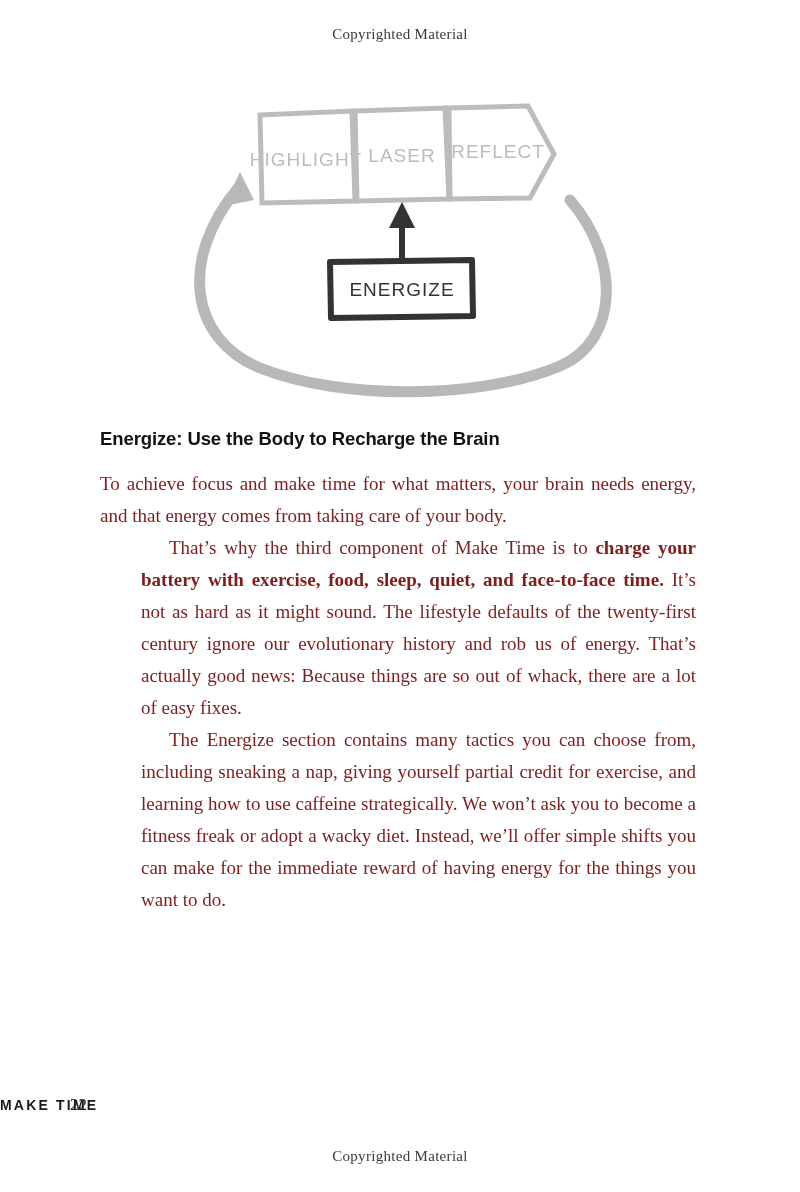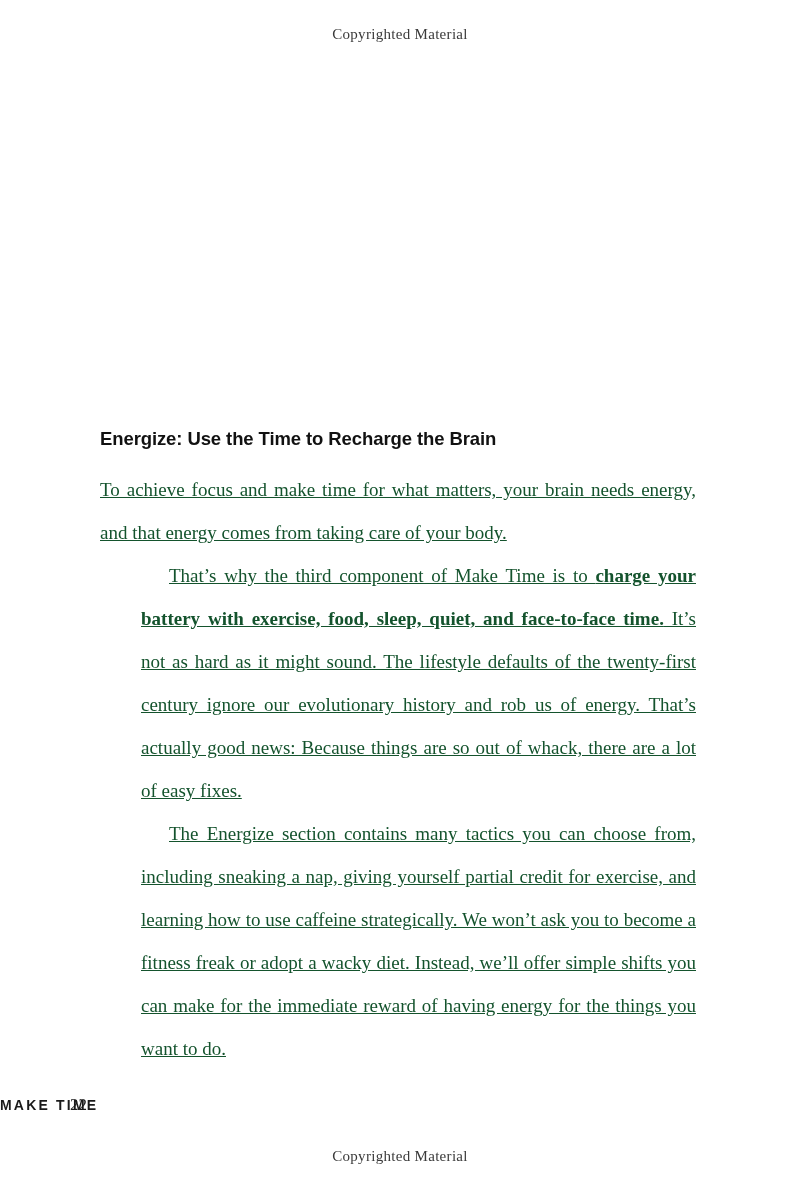--- a/index.html
+++ b/index.html
@@ -63,26 +63,25 @@
     font-family: "Liberation Sans", sans-serif;
     font-size: 18.5px;
     font-weight: bold;
     color: #111111;
     margin: 0 0 18px 0;
     letter-spacing: -0.1px;
   }
   p.body-text {
     font-family: "Liberation Serif", serif;
     font-size: 19px;
-    line-height: 43px;
+    line-height: 32px;
     text-align: justify;
     margin: 0;
-    color: #14532d;
+    color: #7f1d1d;
     hyphens: none;
-    text-decoration: underline;
   }
   p.body-text + p.body-text {
     text-indent: 28px;
     margin-left: 41px;
   }
   .footer {
     position: absolute;
     top: 1095px;
     left: 0;
     width: 692px;
@@ -113,23 +112,47 @@
     letter-spacing: 1px;
   }
 </style>
 </head>
 <body>
 
 <div class="page">
 
   <div class="watermark-top">Copyrighted Material</div>
 
+  <div class="figure">
+    <svg width="500" height="310" viewBox="0 0 500 310" xmlns="http://www.w3.org/2000/svg">
+
+      <path d="M 88 100 C 30 170, 38 250, 110 280 C 190 312, 330 312, 410 278 C 470 252, 470 170, 420 112" fill="none" stroke="#b8b8b8" stroke-width="11" stroke-linecap="round"></path>
+
+      <path d="M 74 118 L 90 84 L 104 112 Z" fill="#b8b8b8"></path>
+
+      <path d="M 110 27 L 202 23 L 205 113 L 112 115 Z" fill="#ffffff" stroke="#bcbcbc" stroke-width="5"></path>
+
+      <path d="M 205 23 L 295 20 L 299 111 L 207 113 Z" fill="#ffffff" stroke="#bcbcbc" stroke-width="5"></path>
+
+      <path d="M 299 20 L 378 18 L 404 66 L 380 110 L 300 111 Z" fill="#ffffff" stroke="#bcbcbc" stroke-width="5"></path>
+
+      <text class="sketch-label" x="156" y="78" text-anchor="middle" font-size="19" fill="#bcbcbc">HIGHLIGHT</text>
+      <text class="sketch-label" x="252" y="74" text-anchor="middle" font-size="19" fill="#bcbcbc">LASER</text>
+      <text class="sketch-label" x="348" y="70" text-anchor="middle" font-size="19" fill="#bcbcbc">REFLECT</text>
+
+      <path d="M 252 172 L 252 133" fill="none" stroke="#333333" stroke-width="6" stroke-linecap="round"></path>
+      <path d="M 239 140 L 252 114 L 265 140 Z" fill="#333333"></path>
+
+      <path d="M 180 142 L 322 140 L 323 196 L 181 198 Z" fill="#ffffff" stroke="#333333" stroke-width="6" stroke-linejoin="round" transform="translate(0,32)"></path>
+      <text class="sketch-label" x="252" y="208" text-anchor="middle" font-size="19" fill="#333333">ENERGIZE</text>
+    </svg>
+  </div>
 
   <div class="content">
-    <h2 class="section-heading">Energize: Use the Time to Recharge the Brain</h2>
+    <h2 class="section-heading">Energize: Use the Body to Recharge the Brain</h2>
 
     <p class="body-text">To achieve focus and make time for what matters, your brain needs energy, and that energy comes from taking care of your body.</p>
 
     <p class="body-text"><span>That’s why the third component of Make Time is to </span><b>charge your battery with exercise, food, sleep, quiet, and face-to-face time.</b><span> It’s not as hard as it might sound. The lifestyle defaults of the twenty-first century ignore our evolutionary history and rob us of energy. That’s actually good news: Because things are so out of whack, there are a lot of easy fixes.</span></p>
 
     <p class="body-text">The Energize section contains many tactics you can choose from, including sneaking a nap, giving yourself partial credit for exercise, and learning how to use caffeine strategically. We won’t ask you to become a fitness freak or adopt a wacky diet. Instead, we’ll offer simple shifts you can make for the immediate reward of having energy for the things you want to do.</p>
   </div>
 
   <div class="footer">
     <div class="folio">22</div>

